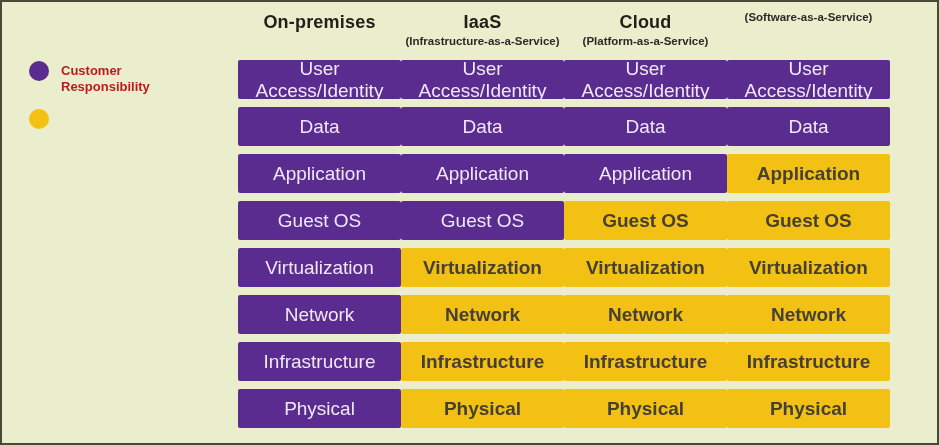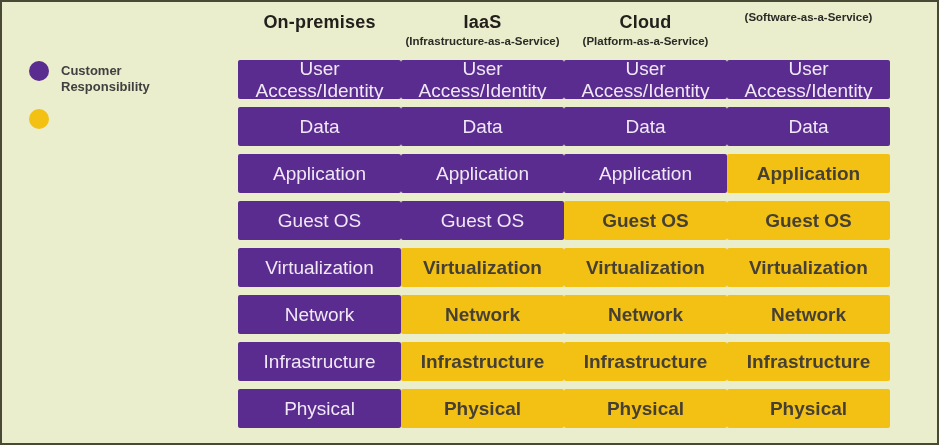--- a/index.html
+++ b/index.html
@@ -31,21 +31,21 @@
   .legend-dot {
     width: 20px;
     height: 20px;
     border-radius: 50%;
     flex: 0 0 auto;
     margin-top: 0px;
   }
   .legend-label {
     font-size: 13px;
     font-weight: 700;
-    color: #404040;
+    color: #b91c1c;
     line-height: 16px;
     max-width: 152px;
     padding-top: 2px;
   }
 
   
   .grid {
     position: absolute;
     left: 236px;
     top: 8px;

